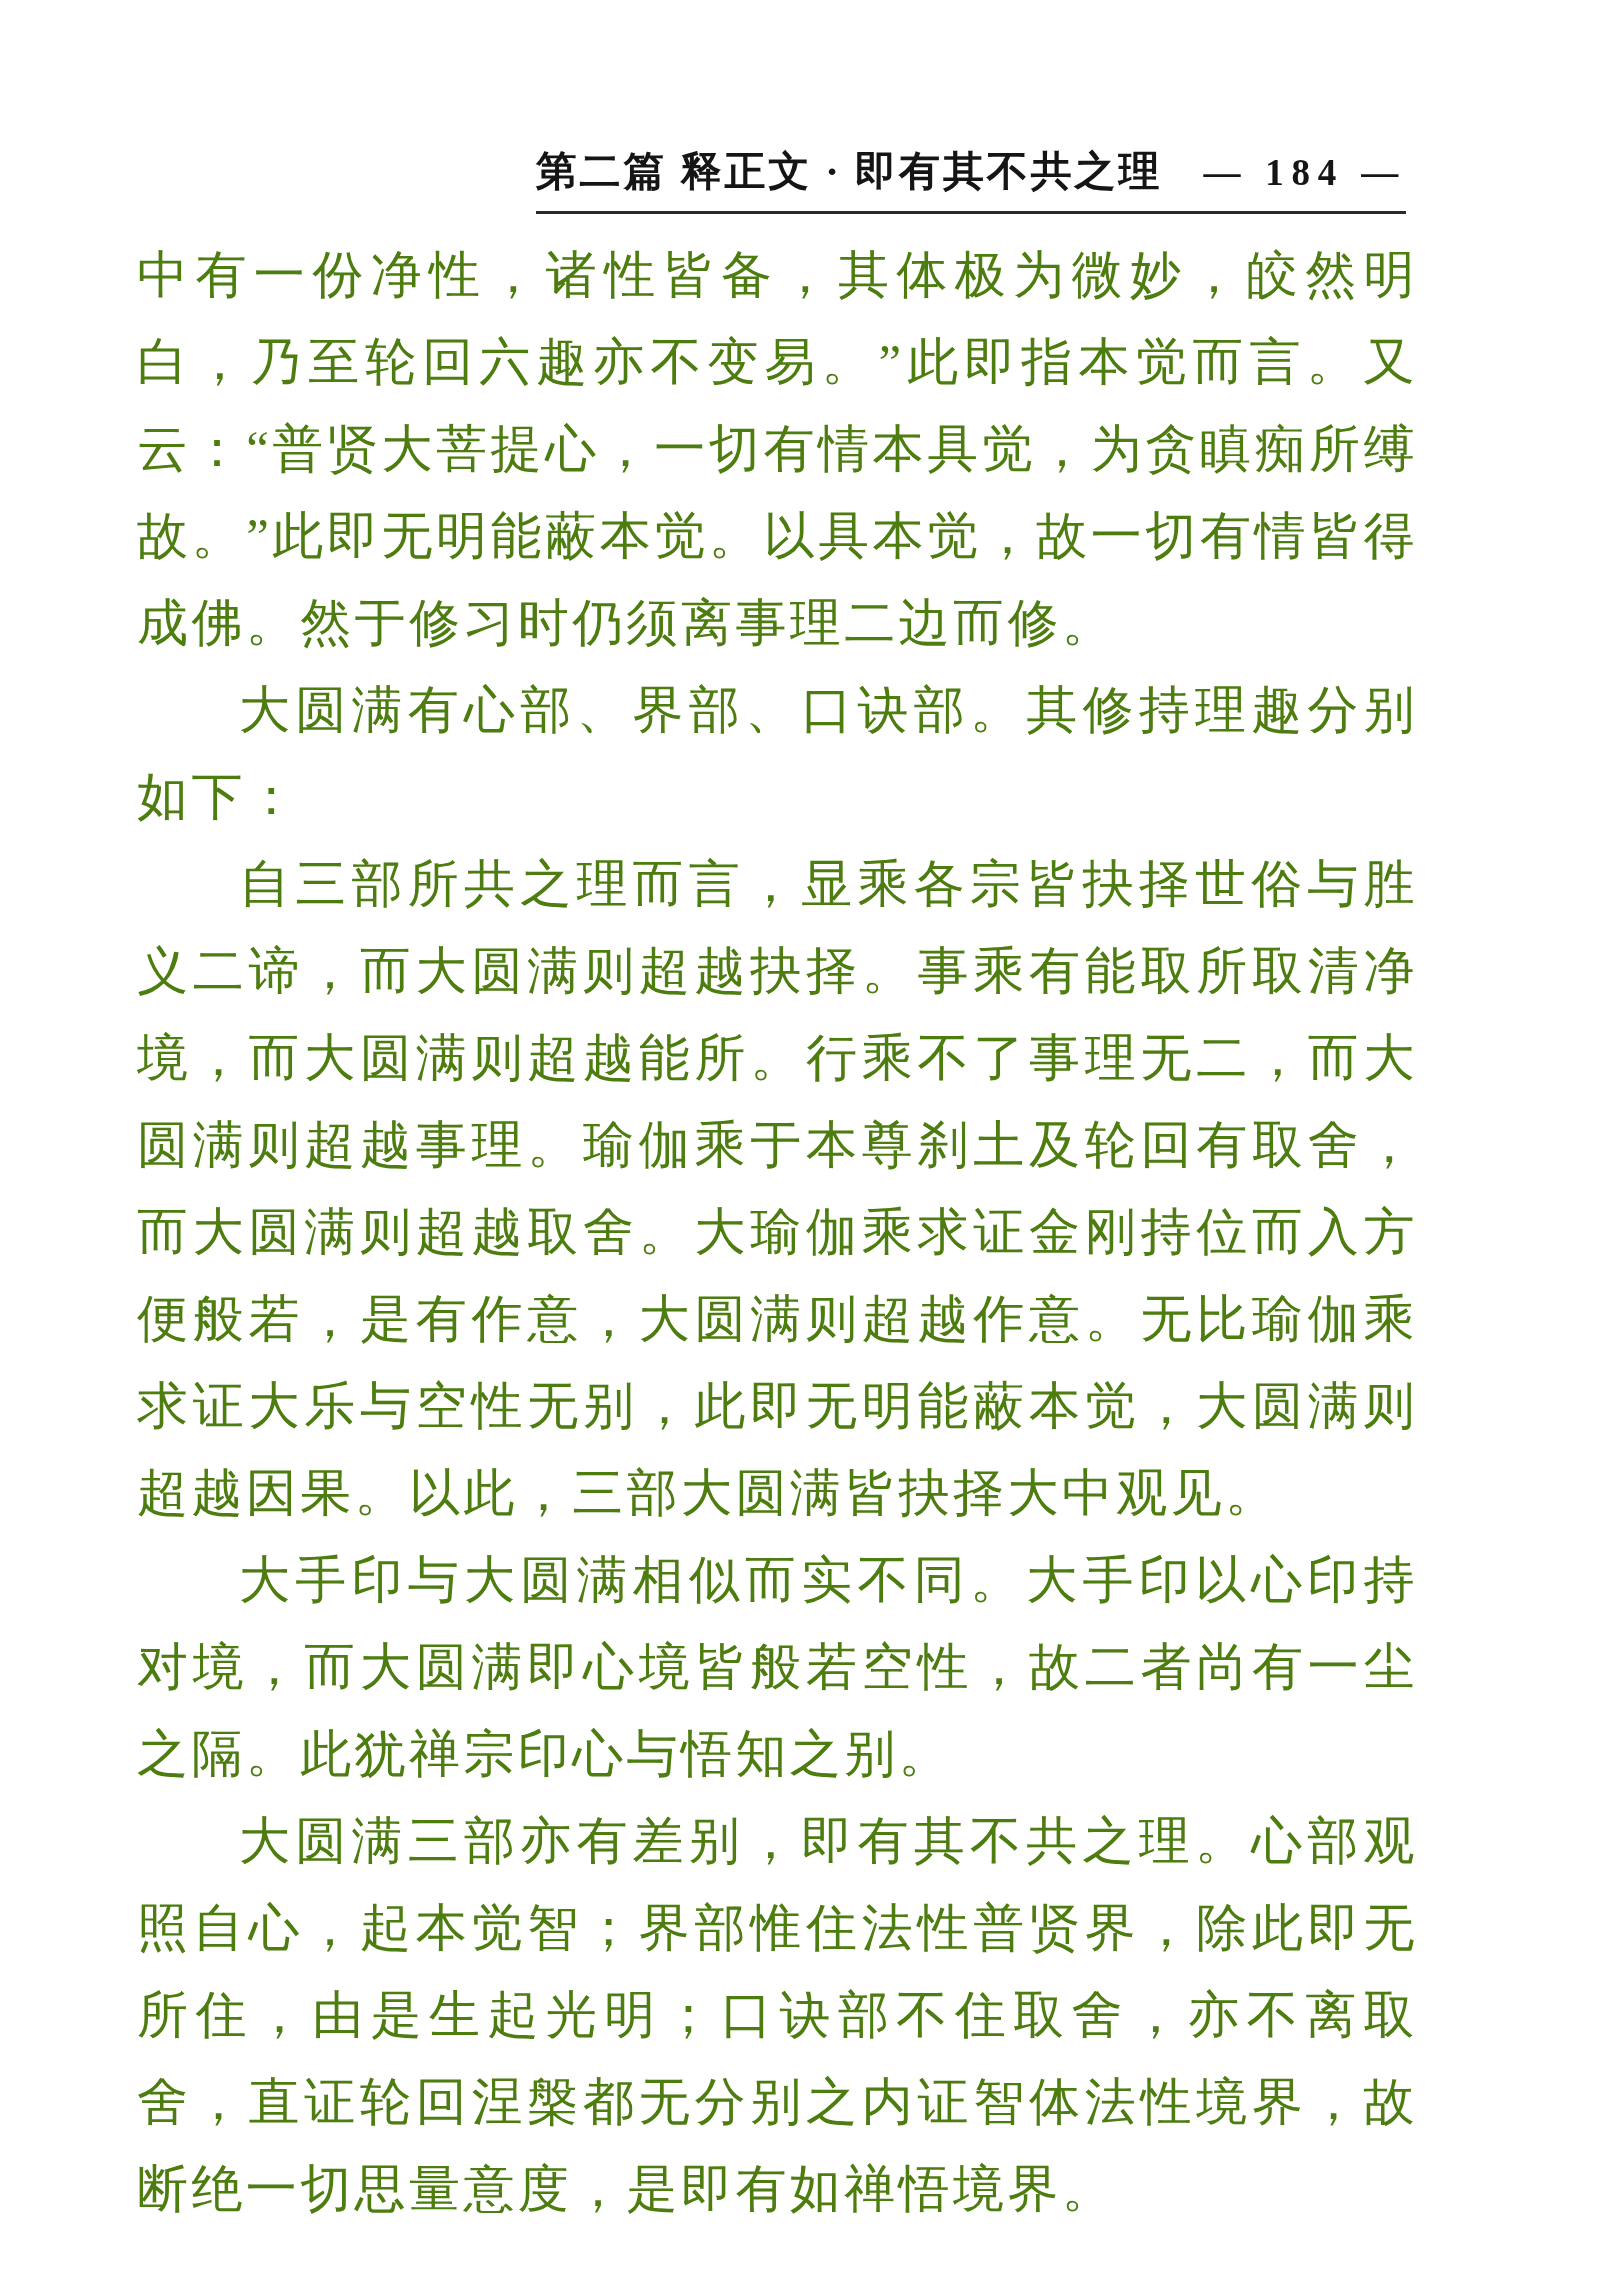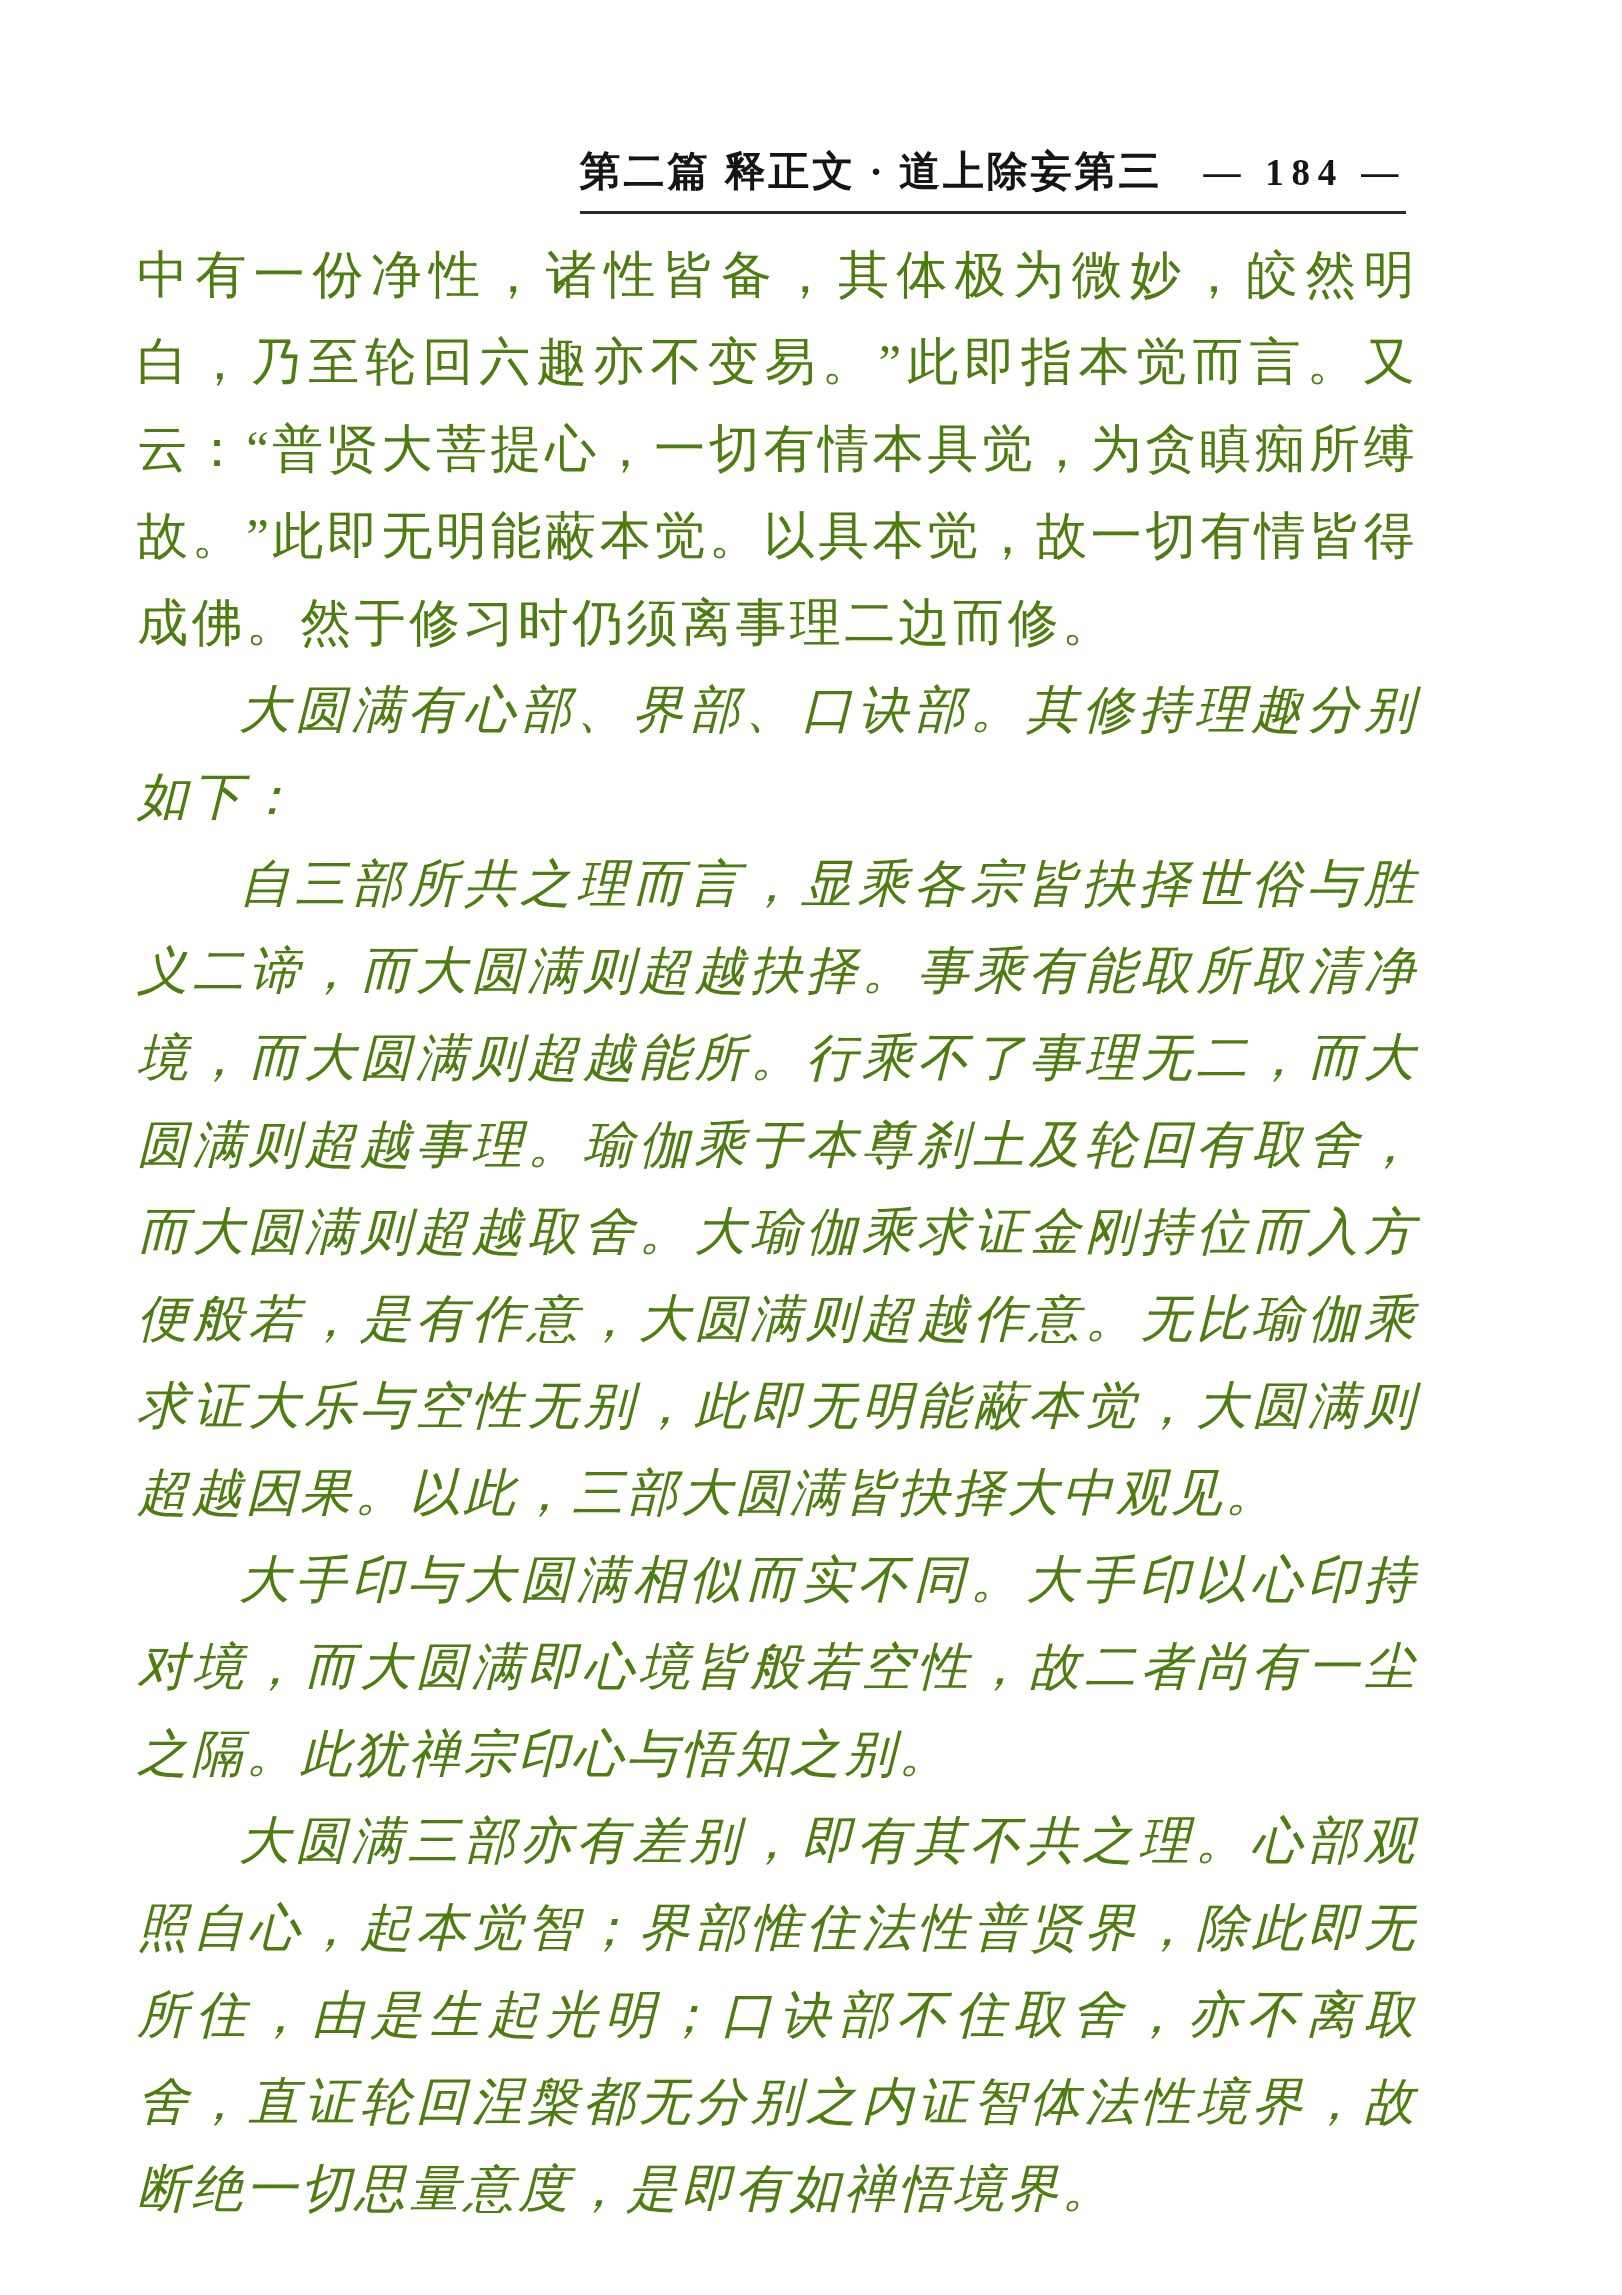--- a/index.html
+++ b/index.html
@@ -51,30 +51,29 @@
     margin: 0;
     font-size: 51px;
     line-height: 87px;
     letter-spacing: 3.4px;
     text-align: justify;
     text-justify: inter-ideograph;
     color: #4d7c0f;
   }
   .para.indent {
     text-indent: 2em;
-    font-style: italic;
   }
 </style>
 </head>
 <body>
 
 <div class="page">
   <div class="header">
     <div class="header-inner">
-      <span class="header-title">第二篇 释正文 · 道上除妄第三</span>
+      <span class="header-title">第二篇 释正文 · 即有其不共之理</span>
       <span class="header-page">— 184 —</span>
     </div>
   </div>
 
   <div class="body-text">
       <p class="para">中有一份净性，诸性皆备，其体极为微妙，皎然明白，乃至轮回六趣亦不变易。”此即指本觉而言。又云：“普贤大菩提心，一切有情本具觉，为贪瞋痴所缚故。”此即无明能蔽本觉。以具本觉，故一切有情皆得成佛。然于修习时仍须离事理二边而修。</p>
       <p class="para indent">大圆满有心部、界部、口诀部。其修持理趣分别如下：</p>
       <p class="para indent">自三部所共之理而言，显乘各宗皆抉择世俗与胜义二谛，而大圆满则超越抉择。事乘有能取所取清净境，而大圆满则超越能所。行乘不了事理无二，而大圆满则超越事理。瑜伽乘于本尊刹土及轮回有取舍，而大圆满则超越取舍。大瑜伽乘求证金刚持位而入方便般若，是有作意，大圆满则超越作意。无比瑜伽乘求证大乐与空性无别，此即无明能蔽本觉，大圆满则超越因果。以此，三部大圆满皆抉择大中观见。</p>
       <p class="para indent">大手印与大圆满相似而实不同。大手印以心印持对境，而大圆满即心境皆般若空性，故二者尚有一尘之隔。此犹禅宗印心与悟知之别。</p>
       <p class="para indent">大圆满三部亦有差别，即有其不共之理。心部观照自心，起本觉智；界部惟住法性普贤界，除此即无所住，由是生起光明；口诀部不住取舍，亦不离取舍，直证轮回涅槃都无分别之内证智体法性境界，故断绝一切思量意度，是即有如禅悟境界。</p>

